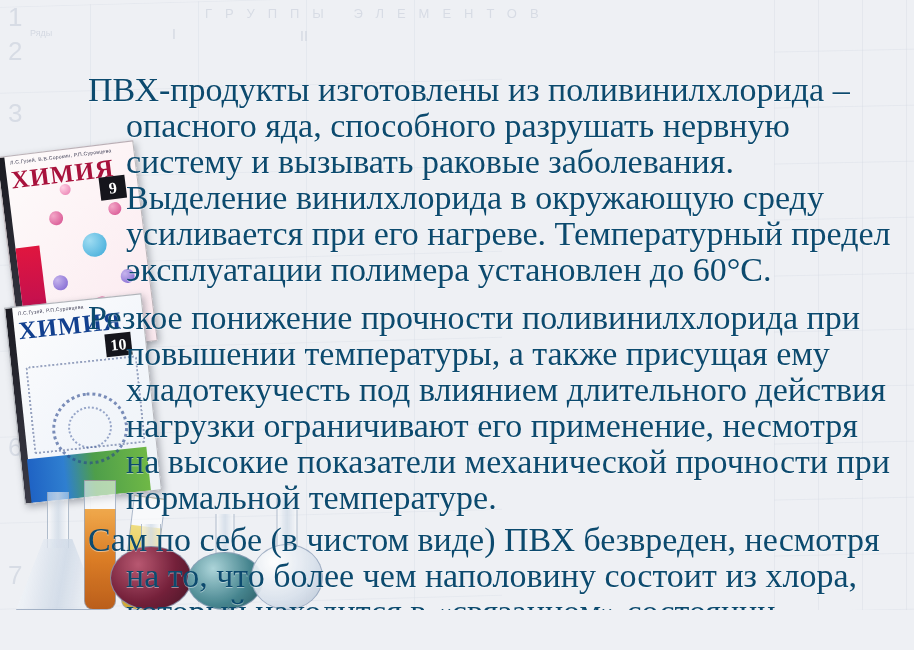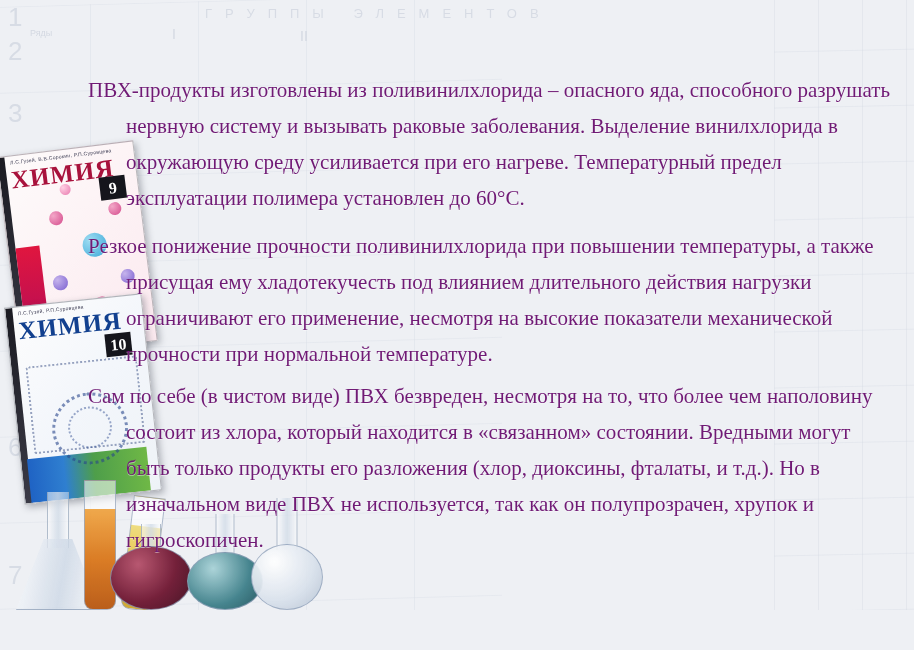--- a/index.html
+++ b/index.html
@@ -145,23 +145,23 @@
   }
   
   .body{
     position:absolute;left:88px;top:72px;width:806px;
   }
   .para{
     margin:0 0 12px 0;
     padding-left:38px;
     text-indent:-38px;
     font-family:"Liberation Serif","DejaVu Serif",serif;
-    font-size:21px;
+    font-size:34px;
     line-height:36px;
-    color:#701a75;
+    color:#0c4a6e;
     text-align:left;
     text-shadow:0 1px 0 rgba(255,255,255,.45);
   }
   .para.p2{margin-bottom:6px;}
   .para.p3{margin-bottom:0;}
 </style>
 </head>
 <body>
 
 <div class="slide">

